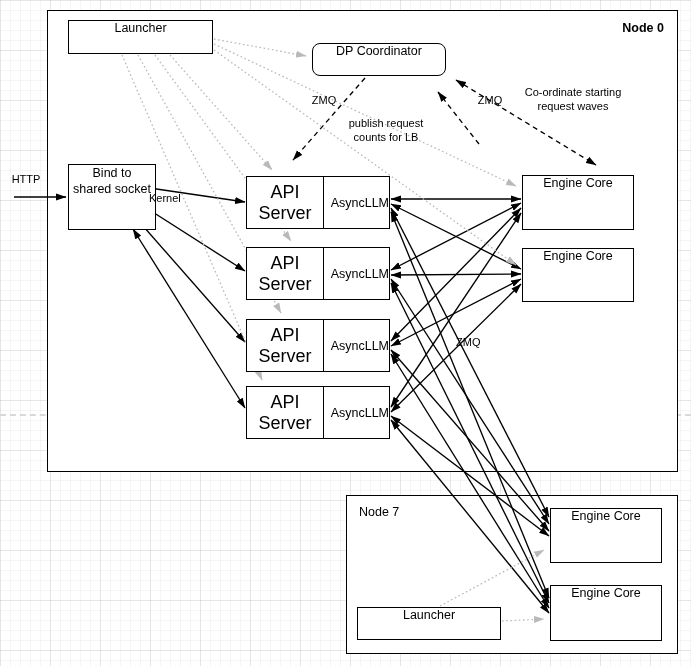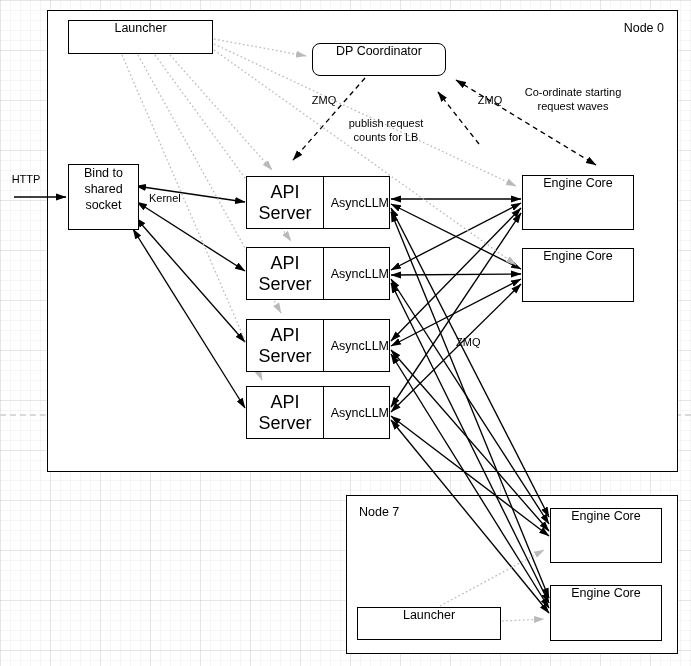--- a/index.html
+++ b/index.html
@@ -10,35 +10,35 @@
       linear-gradient(to right, rgba(0,0,0,0.065) 1px, transparent 1px),
       linear-gradient(to bottom, rgba(0,0,0,0.065) 1px, transparent 1px),
       linear-gradient(to right, rgba(0,0,0,0.035) 1px, transparent 1px),
       linear-gradient(to bottom, rgba(0,0,0,0.035) 1px, transparent 1px);
     background-size:50px 50px,50px 50px,10px 10px,10px 10px;
     font-family:"Liberation Sans", sans-serif; color:#000;
   }
   .page-divider{position:absolute; left:0; top:414px; width:691px; height:0;
     border-top:2px dashed #d9d9d9;}
   .bignode{position:absolute; background:#fff; border:1.4px solid #000;}
-  #node0{left:47px; top:10px; width:629px; height:460px;}
+  #node0{left:47px; top:10px; width:629px; height:460px;font-weight:bold;}
   #node1{left:346px; top:495px; width:330px; height:157px;}
   .node-label{position:absolute; font-size:12.5px;}
   #node0-label{right:13px; top:10px;}
   #node1-label{left:12px; top:9px;}
   svg#edges{position:absolute; left:0; top:0; pointer-events:none;}
   .edge-solid{stroke:#000; stroke-width:1.35; fill:none;}
   .edge-dashed{stroke:#000; stroke-width:1.35; fill:none; stroke-dasharray:5 4;}
   .edge-dotted{stroke:#b9b9b9; stroke-width:1.3; fill:none; stroke-dasharray:1.6 2.6;}
   .box{position:absolute; background:#fff; border:1.4px solid #000;
     display:flex; align-items:flex-start; justify-content:center;
     font-size:12.5px; text-align:center; box-sizing:border-box;}
   #launcher0{left:68px; top:20px; width:145px; height:34px;}
   #dp-coordinator{left:312px; top:43px; width:134px; height:33px;border-radius:8px;}
-  #bind-socket{left:68px; top:164px; width:71px; height:66px; line-height:1.28; padding:0 3px;}
+  #bind-socket{left:68px; top:164px; width:88px; height:66px; line-height:1.28; padding:0 3px;}
   .api-row{position:absolute; left:246px; width:144px; height:53px;
     background:#fff; border:1.4px solid #000; display:flex; box-sizing:border-box;}
   #api-row-0{top:176px;} #api-row-1{top:247px;} #api-row-2{top:319px;} #api-row-3{top:386px;}
   .api-cell{width:76px; border-right:1.4px solid #000; display:flex;
     align-items:center; justify-content:center; font-size:18px;text-align:center;}
   .llm-cell{flex:1; display:flex; align-items:center; justify-content:flex-end; font-size:12.5px;}
   #ec0a{left:522px; top:175px; width:112px; height:55px;}
   #ec0b{left:522px; top:248px; width:112px; height:54px;}
   #ec1a{left:550px; top:508px; width:112px; height:55px;}
   #ec1b{left:550px; top:585px; width:112px; height:56px;}

